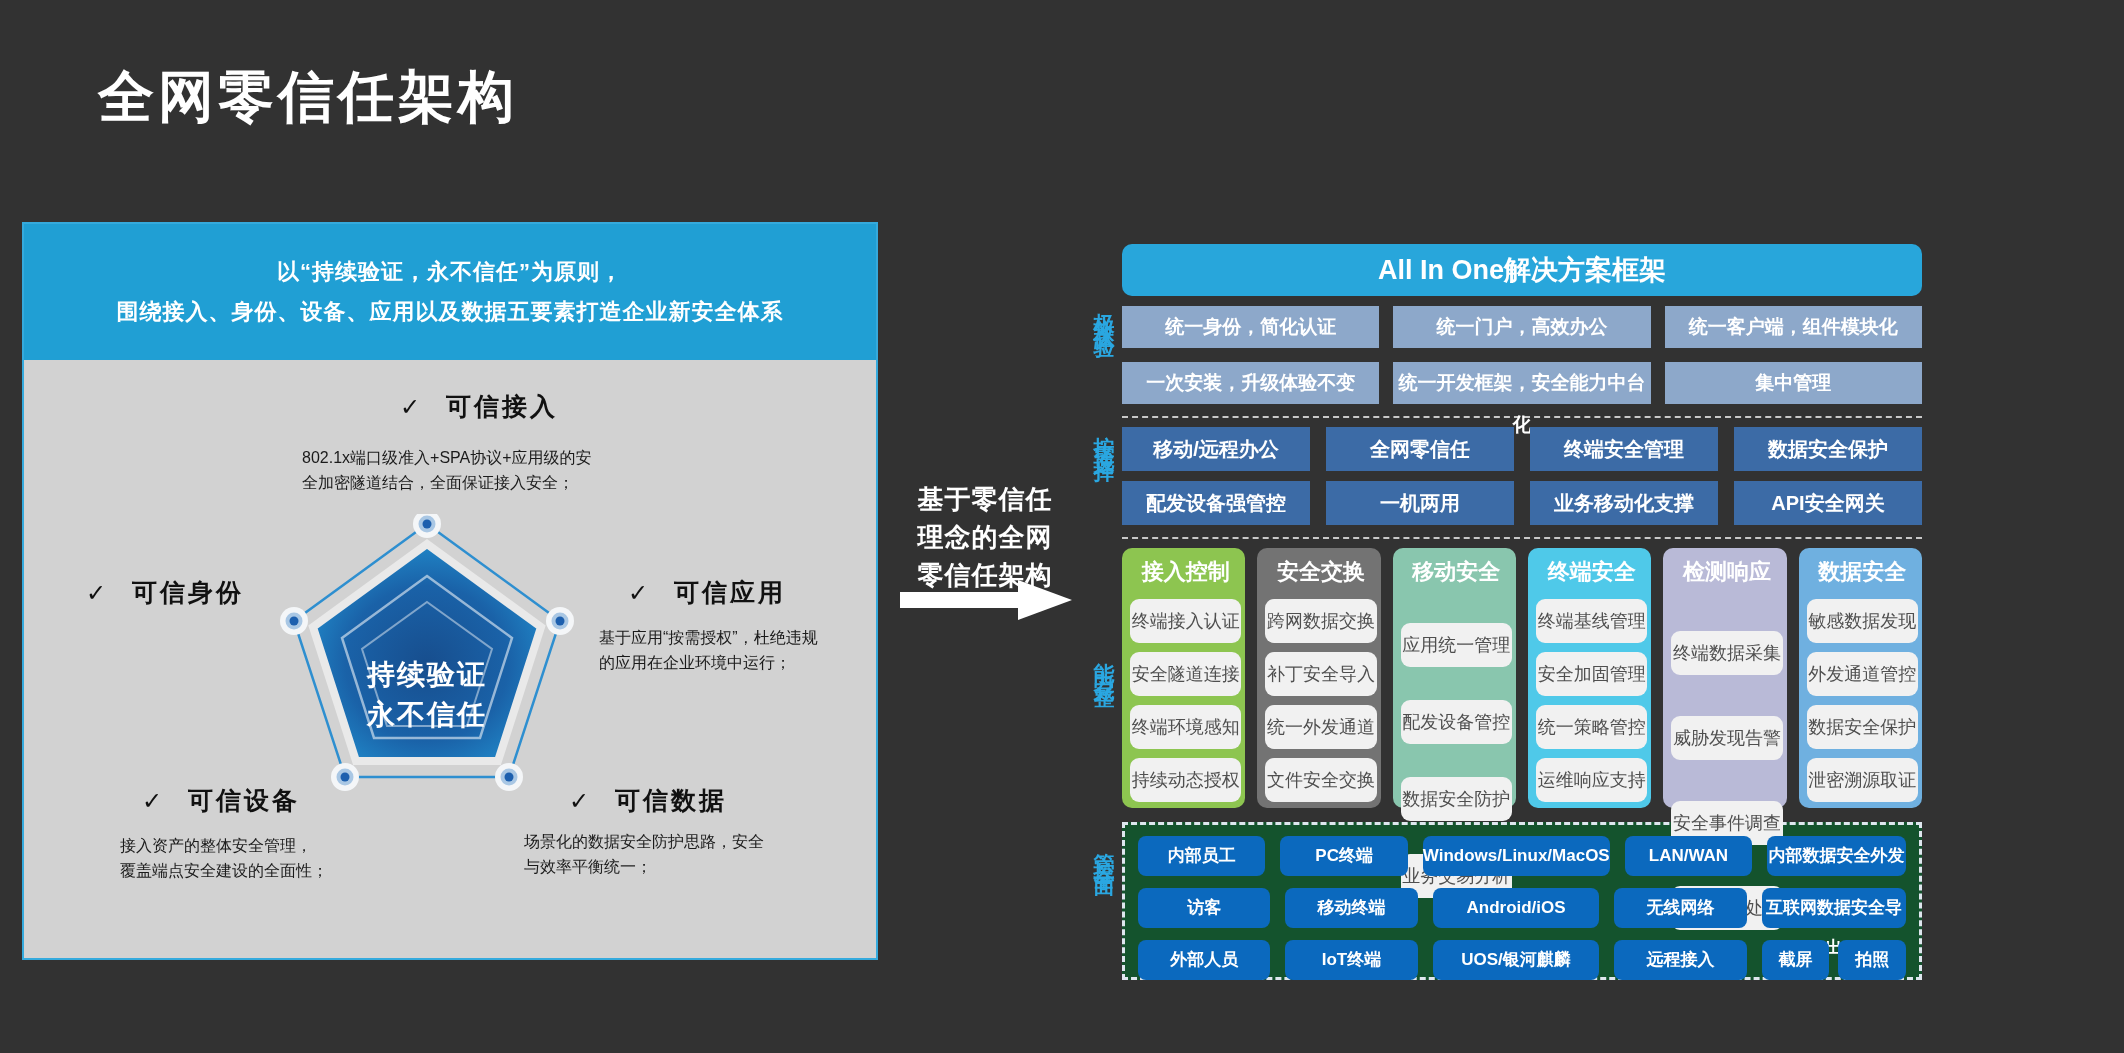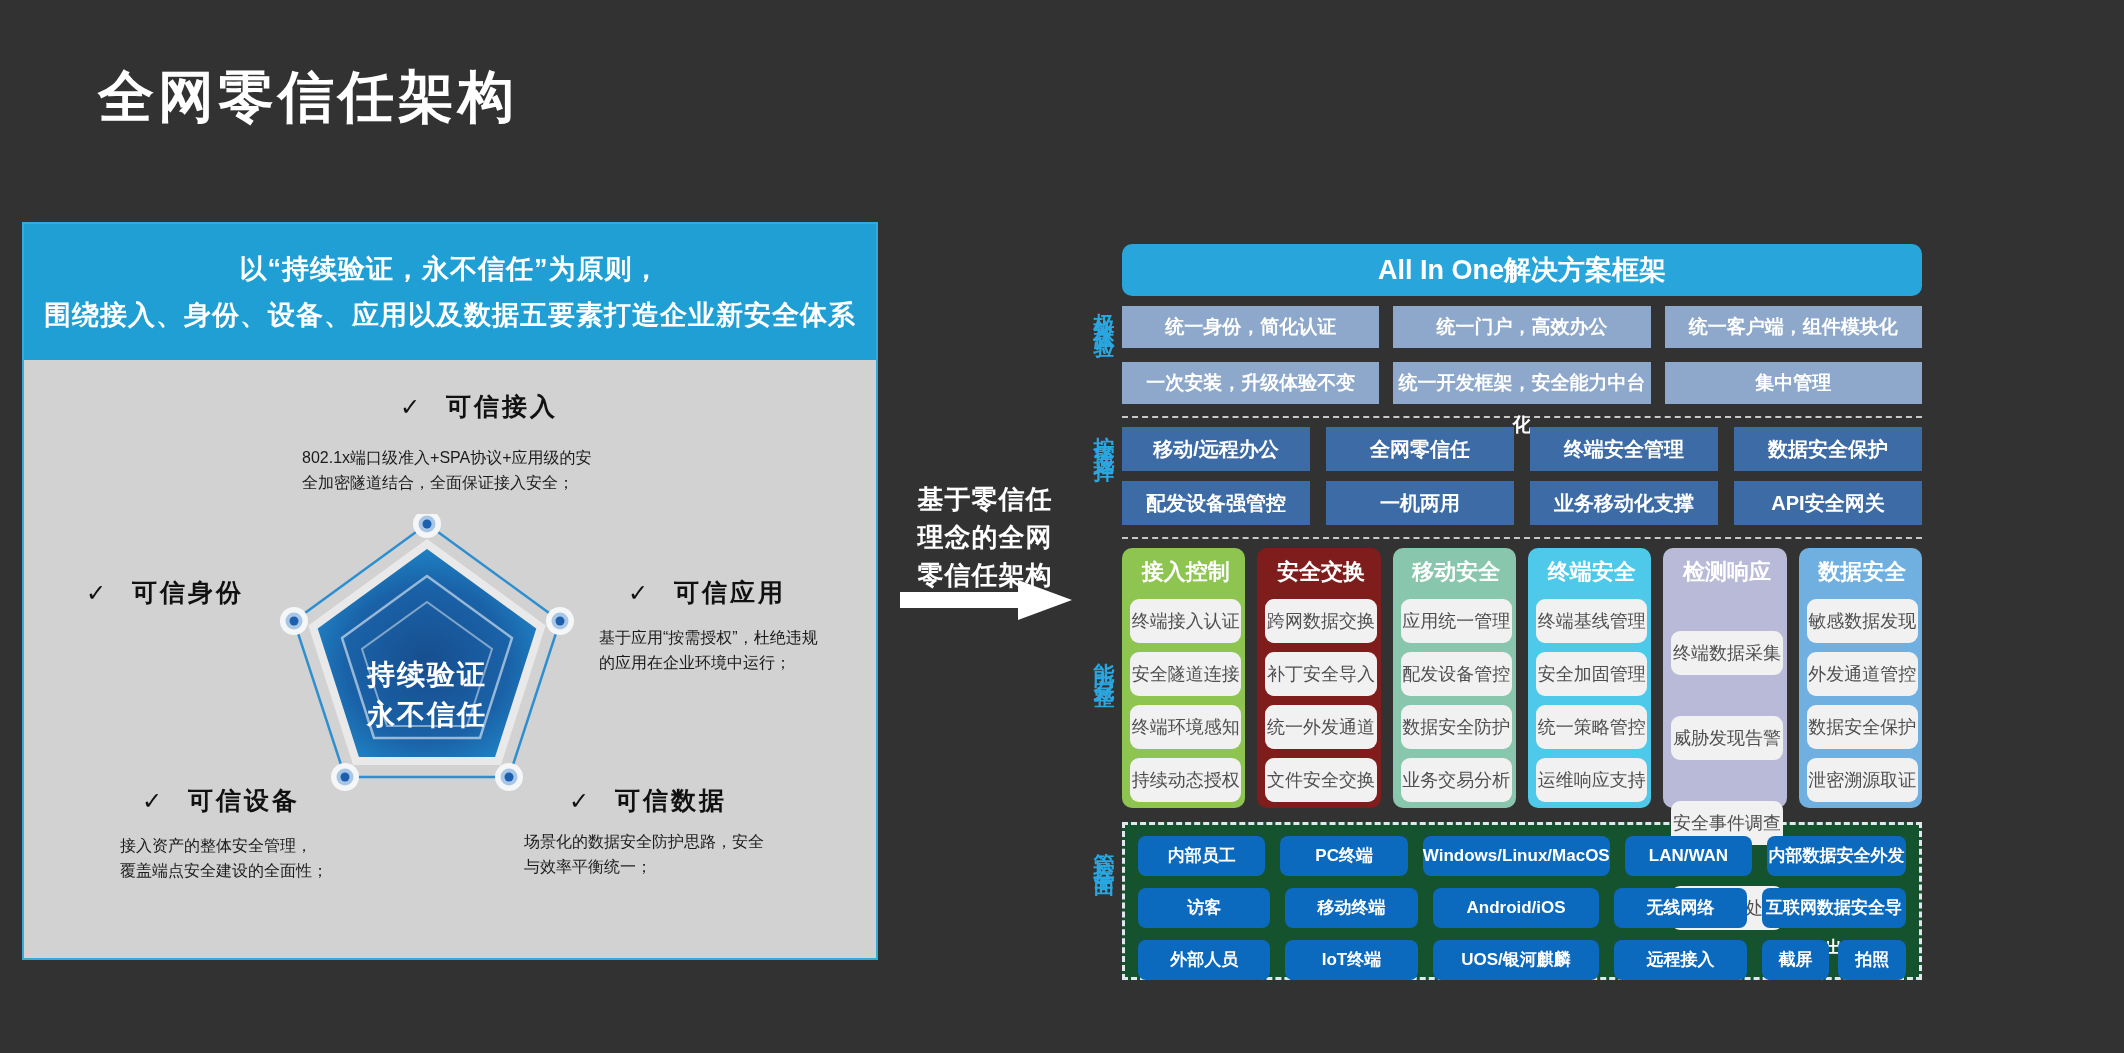--- a/index.html
+++ b/index.html
@@ -16,21 +16,21 @@
   
   .left-panel{
     position:absolute; left:22px; top:222px; width:856px; height:738px;
     background:#d2d2d2; border:2px solid #35aadd; box-sizing:border-box;
   }
   .lp-header{
     position:absolute; left:0; top:0; width:100%; height:136px;
     background:#209fd4; color:#ffffff; display:flex; flex-direction:column;
     align-items:center; justify-content:center; gap:10px;
   }
-  .lp-header div{font-size:27px; font-weight:bold; letter-spacing:1px;}
+  .lp-header div{font-size:22px; font-weight:bold; letter-spacing:1px;}
   .trust-row{
     position:absolute; display:flex; align-items:center; gap:26px;
     color:#111; font-weight:bold;
   }
   .trust-check{font-size:24px; font-weight:bold; color:#111;}
   .trust-label{font-size:25px; letter-spacing:3px;}
   .trust-desc{
     position:absolute; color:#1b1b1b; font-size:16px; line-height:1.55;
     white-space:pre-line;
   }
@@ -235,28 +235,28 @@
     <div class="dash-sep"></div>
 
     <div class="cap-wrap">
       <div class="cap-col" style="background: rgb(141, 197, 80);">
         <div class="cap-title">接入控制</div>
         <div class="cap-item">终端接入认证</div>
         <div class="cap-item">安全隧道连接</div>
         <div class="cap-item">终端环境感知</div>
         <div class="cap-item">持续动态授权</div>
       </div>
-      <div class="cap-col" style="background: #7f1d1d;">
+      <div class="cap-col" style="background: #737373;">
         <div class="cap-title">安全交换</div>
         <div class="cap-item">跨网数据交换</div>
         <div class="cap-item">补丁安全导入</div>
         <div class="cap-item">统一外发通道</div>
         <div class="cap-item">文件安全交换</div>
       </div>
-      <div class="cap-col" style="background: rgb(137, 198, 174);">
+      <div class="cap-col" style="background: rgb(137, 198, 174); gap: 24px;">
         <div class="cap-title">移动安全</div>
         <div class="cap-item">应用统一管理</div>
         <div class="cap-item">配发设备管控</div>
         <div class="cap-item">数据安全防护</div>
         <div class="cap-item">业务交易分析</div>
       </div>
       <div class="cap-col" style="background: rgb(79, 201, 233);">
         <div class="cap-title">终端安全</div>
         <div class="cap-item">终端基线管理</div>
         <div class="cap-item">安全加固管理</div>

